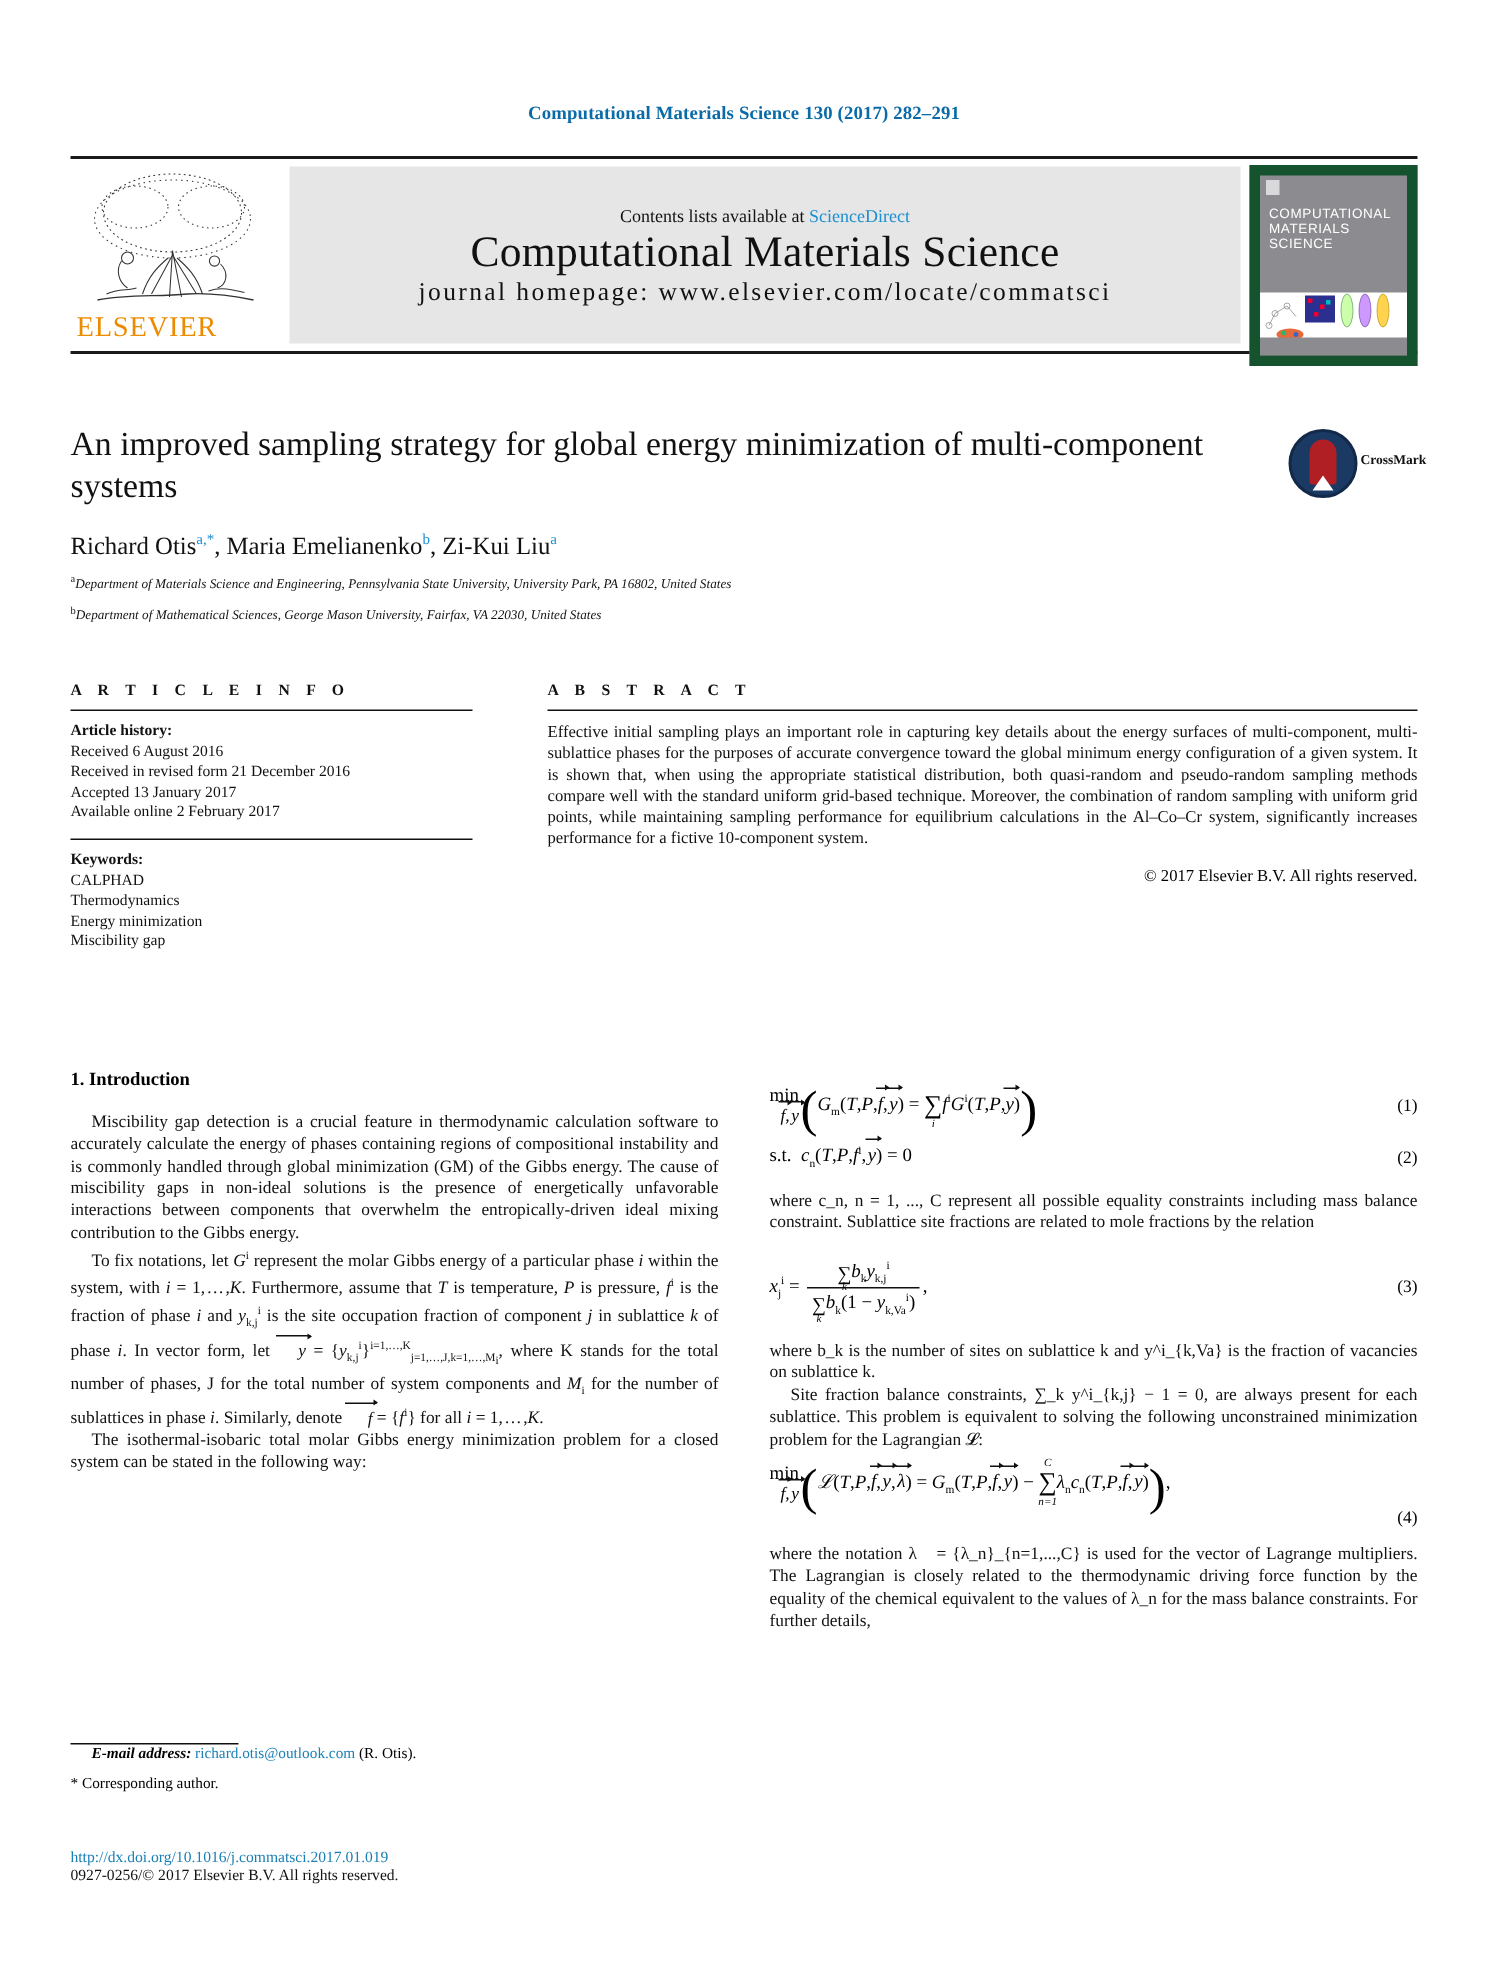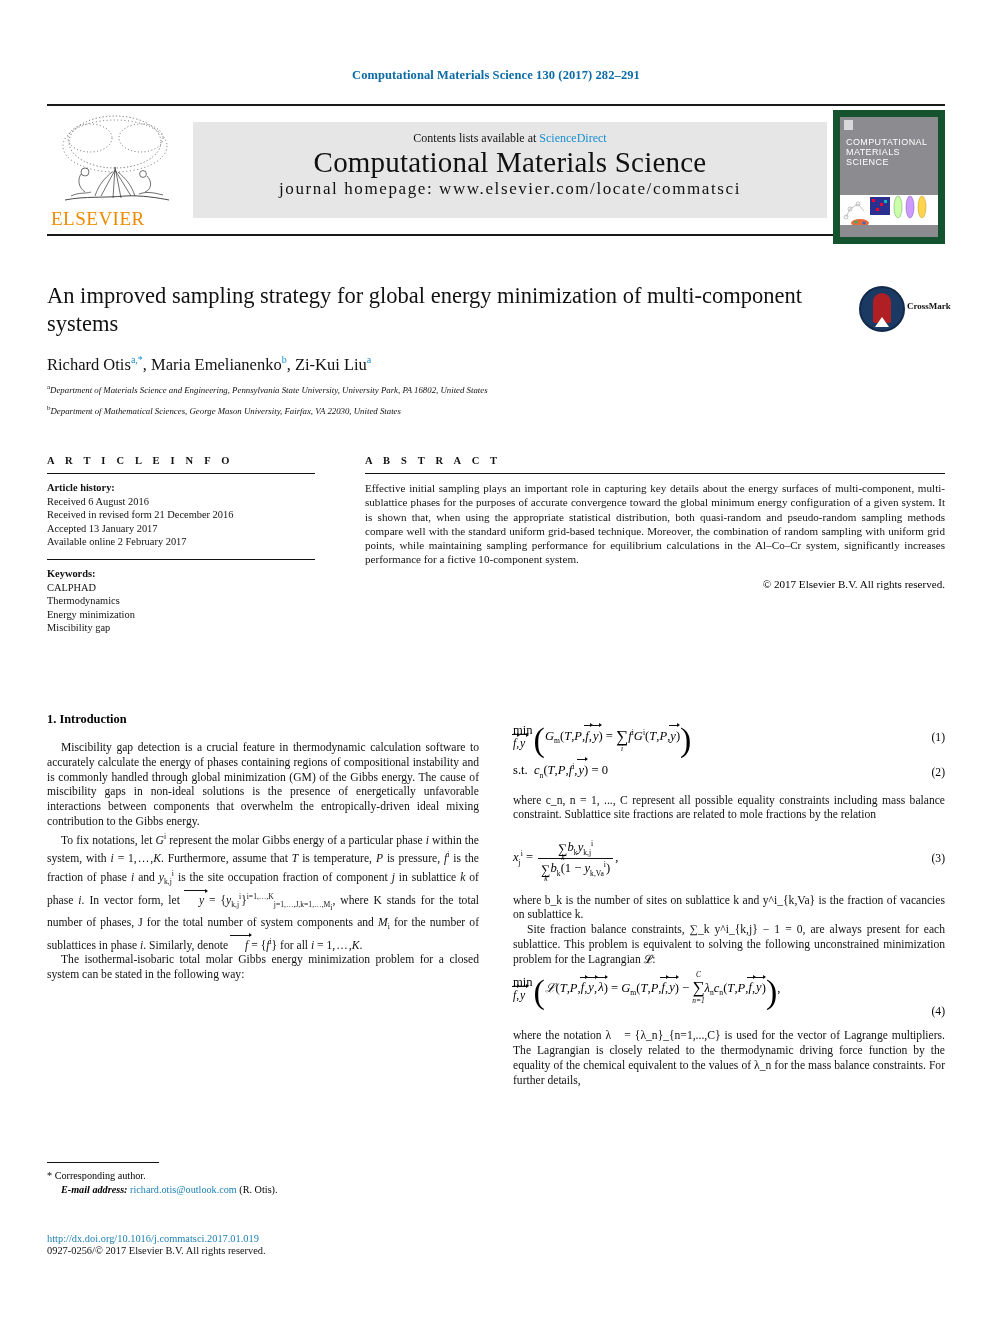--- a/index.html
+++ b/index.html
@@ -30,22 +30,22 @@
   .elsevier-logo { width:140px; position:relative; flex:0 0 140px; }
   .tree { position:absolute; top:2px; left:8px; width:120px; height:92px; }
   .elsevier-word {
     position:absolute; bottom:0px; left:4px;
     font-family:"Liberation Serif", serif;
     font-size:19px; letter-spacing:.5px;
     color:#ED8B00; font-weight:400;
   }
 
   .mh-center {
-    flex:1 1 auto; background:#e6e6e6; margin:12px 6px;
-    display:flex; flex-direction:column; justify-content:flex-start;
+    flex:1 1 auto; background:#e6e6e6; margin:1px 6px;
+    display:flex; flex-direction:column; justify-content:center;
     align-items:center; padding:9px 0 8px 0; position:relative;
   }
   .contents-line { font-size:12px; color:#111; }
   .contents-line .sd { color:#1a8fd1; }
   .journal-name {
     font-family:"Liberation Serif", serif;
     font-size:29px; color:#111; letter-spacing:.2px;
   }
   .homepage {
     font-size:17px; color:#111; letter-spacing:1.6px;
@@ -131,21 +131,21 @@
   .vec { position:relative; display:inline-block; }
   .vec::after {
     content:""; position:absolute; left:-1px; right:-3px; top:-0.30em; height:0;
     border-top:1.1px solid #111;
   }
   .vec::before {
     content:""; position:absolute; right:-4px; top:-0.44em;
     border-left:3.4px solid #111; border-top:2.2px solid transparent;
     border-bottom:2.2px solid transparent;
   }
-  .minop { display:inline-block; text-align:left; vertical-align:middle;
+  .minop { display:inline-block; text-align:right; vertical-align:middle;
      line-height:1.02; margin-right:1px; }
   .minop .top { font-size:12.6px; }
   .minop .bot { font-size:11.6px; font-style:italic; }
   .bigparen { font-size:34px; line-height:0; vertical-align:-11px; font-weight:300; }
   .sum { font-size:17px; vertical-align:-2px; display:inline-block; position:relative;
      line-height:1; }
   .sum .lim { position:absolute; left:50%; transform:translateX(-50%);
      font-size:7.4px; font-style:italic; }
   .sum .lim.u { top:-8px; }
   .sum .lim.d { bottom:-8px; }
@@ -343,26 +343,26 @@
       <div class="eq" style="margin:2px 0 10px 0;min-height:14px">
         <div class="eqnum" style="top:0;transform:none">(4)</div>
       </div>
 
       <p class="bp" style="text-indent:0">where the notation λ⃗ = {λ_n}_{n=1,...,C} is used for the vector of Lagrange multipliers. The Lagrangian is closely related to the thermodynamic driving force function by the equality of the chemical equivalent to the values of λ_n for the mass balance constraints. For further details,</p>
     </div>
   </div>
 
   <div class="footnote">
     <div class="fn-rule"></div>
-    <div class="fn-line">* Corresponding author.</div>
     <div class="fn-line" style="margin-top:0;padding-left:14px">
       <span class="lbl">E-mail address:</span>
       <span class="lnk">richard.otis@outlook.com</span>
       <span>(R. Otis).</span>
     </div>
+    <div class="fn-line">* Corresponding author.</div>
   </div>
 
   <div class="footer">
     <div class="doi">http://dx.doi.org/10.1016/j.commatsci.2017.01.019</div>
     <div class="issn">0927-0256/© 2017 Elsevier B.V. All rights reserved.</div>
   </div>
 
 </div>
 
 </body></html>

